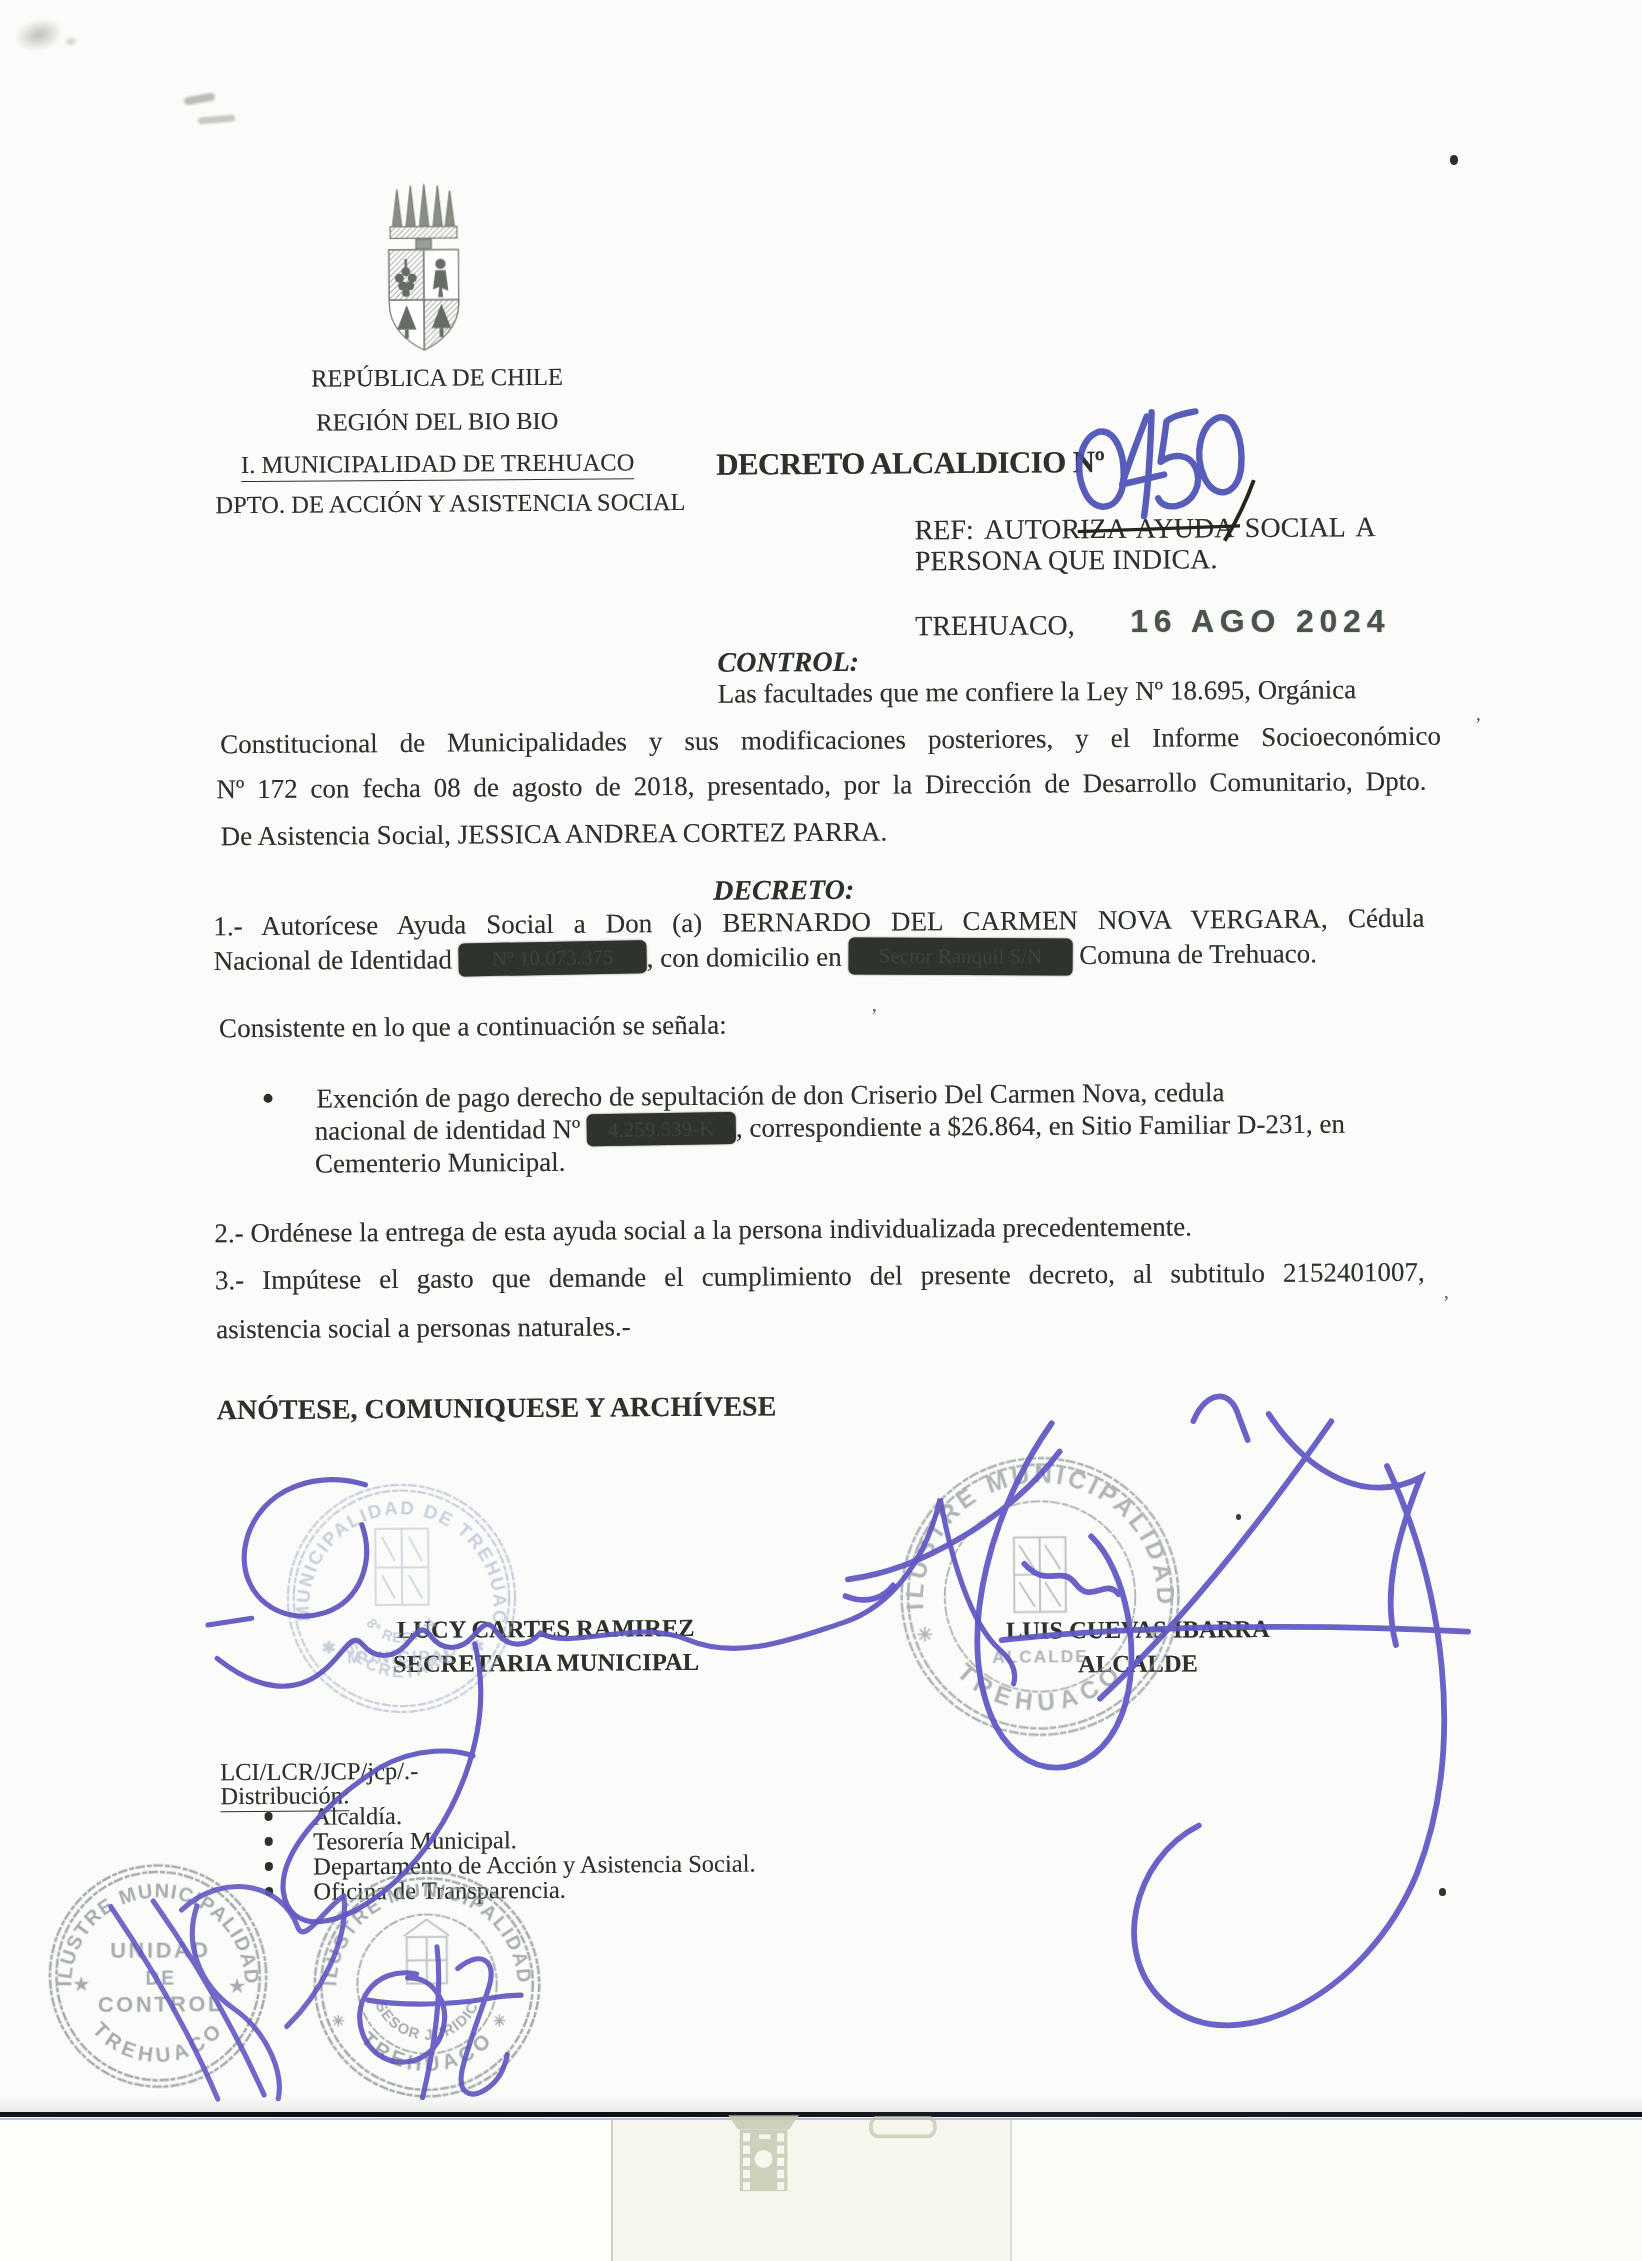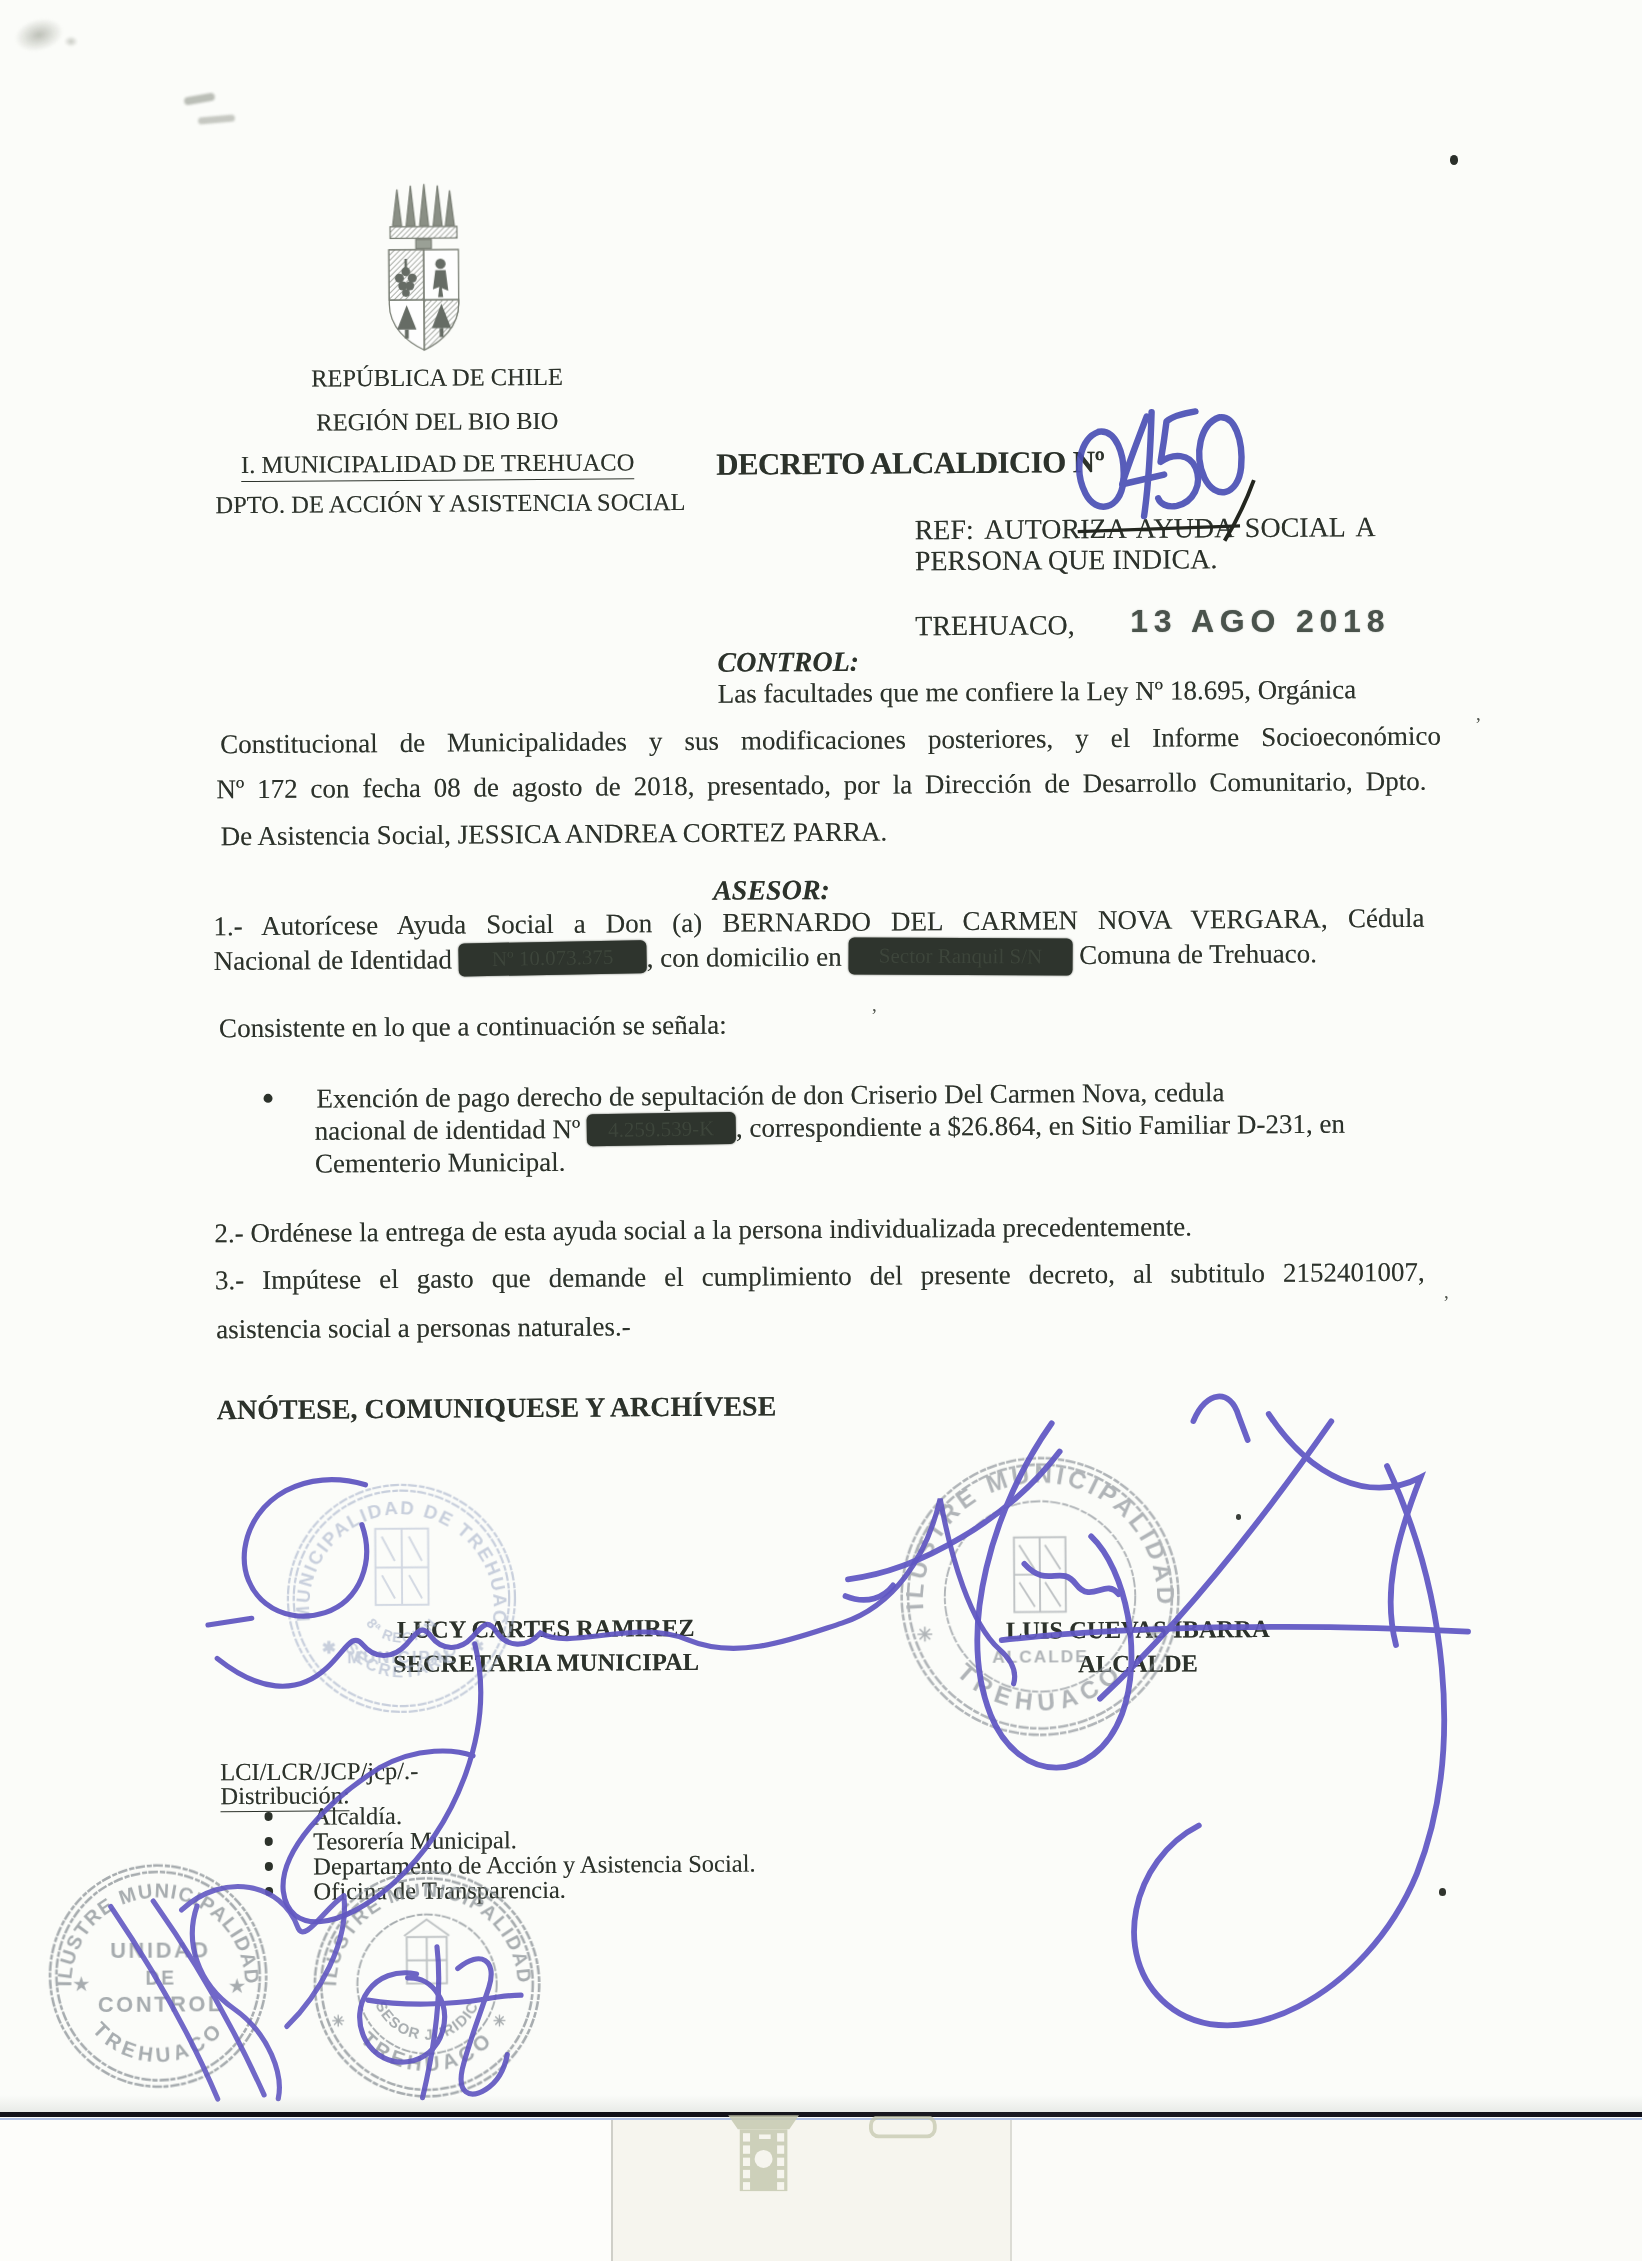--- a/index.html
+++ b/index.html
@@ -102,29 +102,29 @@
       <div class="txt hline">DPTO. DE ACCIÓN Y ASISTENCIA SOCIAL</div>
     </div>
 
     <div class="abs txt" style="left:720px;top:446px;font-size:31px;font-weight:bold;letter-spacing:-0.6px;">DECRETO ALCALDICIO Nº</div>
 
     <div class="abs txt just" style="left:918px;top:515px;width:461px;font-size:28px;">REF: AUTORIZA AYUDA SOCIAL A</div>
     <div class="abs txt" style="left:918px;top:546px;font-size:28px;">PERSONA QUE INDICA.</div>
 
     <div class="abs txt" style="left:918px;top:611px;font-size:28px;">TREHUACO,</div>
     <div class="abs" style="left:1133px;top:606px;font-family:'Liberation Sans',sans-serif;font-weight:bold;font-size:32px;
-                letter-spacing:5.8px;color:#4a534c;text-shadow:0 0 1.3px rgba(74,83,76,.6);transform:rotate(.4deg);white-space:nowrap;">13 AGO 2018</div>
+                letter-spacing:5.8px;color:#4a534c;text-shadow:0 0 1.3px rgba(74,83,76,.6);transform:rotate(.4deg);white-space:nowrap;">16 AGO 2024</div>
 
     <div class="abs txt bi" style="left:720px;top:646px;font-size:28px;">CONTROL:</div>
     <div class="abs txt body42" style="left:720px;top:678px;">Las facultades que me confiere la Ley Nº 18.695, Orgánica</div>
     <div class="abs body42 just" style="left:222px;top:725px;width:1221px;text-shadow:0 0 0.6px rgba(44,50,43,.45);">Constitucional de Municipalidades y sus modificaciones posteriores, y el Informe Socioeconómico</div>
     <div class="abs body42 just" style="left:218px;top:770px;width:1210px;text-shadow:0 0 0.6px rgba(44,50,43,.45);">Nº 172 con fecha 08 de agosto de 2018, presentado, por la Dirección de Desarrollo Comunitario, Dpto.</div>
     <div class="abs txt body42" style="left:222px;top:817px;">De Asistencia Social, JESSICA ANDREA CORTEZ PARRA.</div>
 
-    <div class="abs txt bi" style="left:714px;top:874px;font-size:28px;">ASESOR:</div>
+    <div class="abs txt bi" style="left:714px;top:874px;font-size:28px;">DECRETO:</div>
 
     <div class="abs body42 just" style="left:214px;top:907px;width:1211px;text-shadow:0 0 0.6px rgba(44,50,43,.45);">1.- Autorícese Ayuda Social a Don (a) BERNARDO DEL CARMEN NOVA VERGARA, Cédula</div>
 
     <div class="abs txt body42" style="left:214px;top:939px;">
       <span>Nacional de Identidad </span><span class="redact" style="width:188px;height:33px;line-height:33px;transform:rotate(-.6deg);">Nº 10.073.375</span><span>, con domicilio en </span><span class="redact" style="width:224px;height:37px;line-height:37px;transform:rotate(.7deg);vertical-align:-10.3px;">Sector Ranquil S/N</span><span> Comuna de Trehuaco.</span>
     </div>
 
     <div class="abs txt body42" style="left:219px;top:1009px;">Consistente en lo que a continuación se señala:</div>
 
     <div class="abs" style="left:263px;top:1090px;width:9px;height:9px;border-radius:50%;background:#2c322b;"></div>

